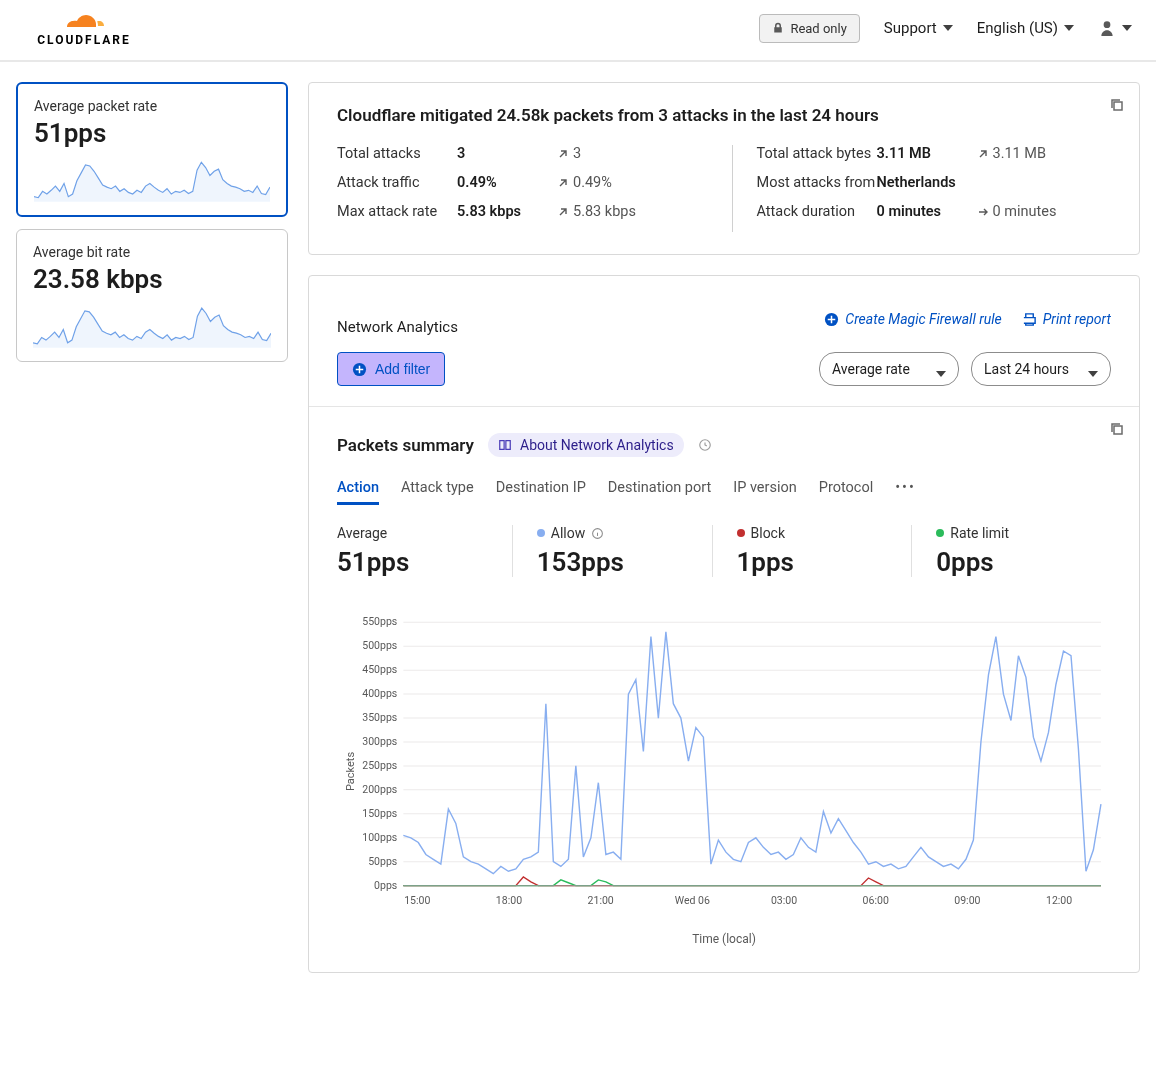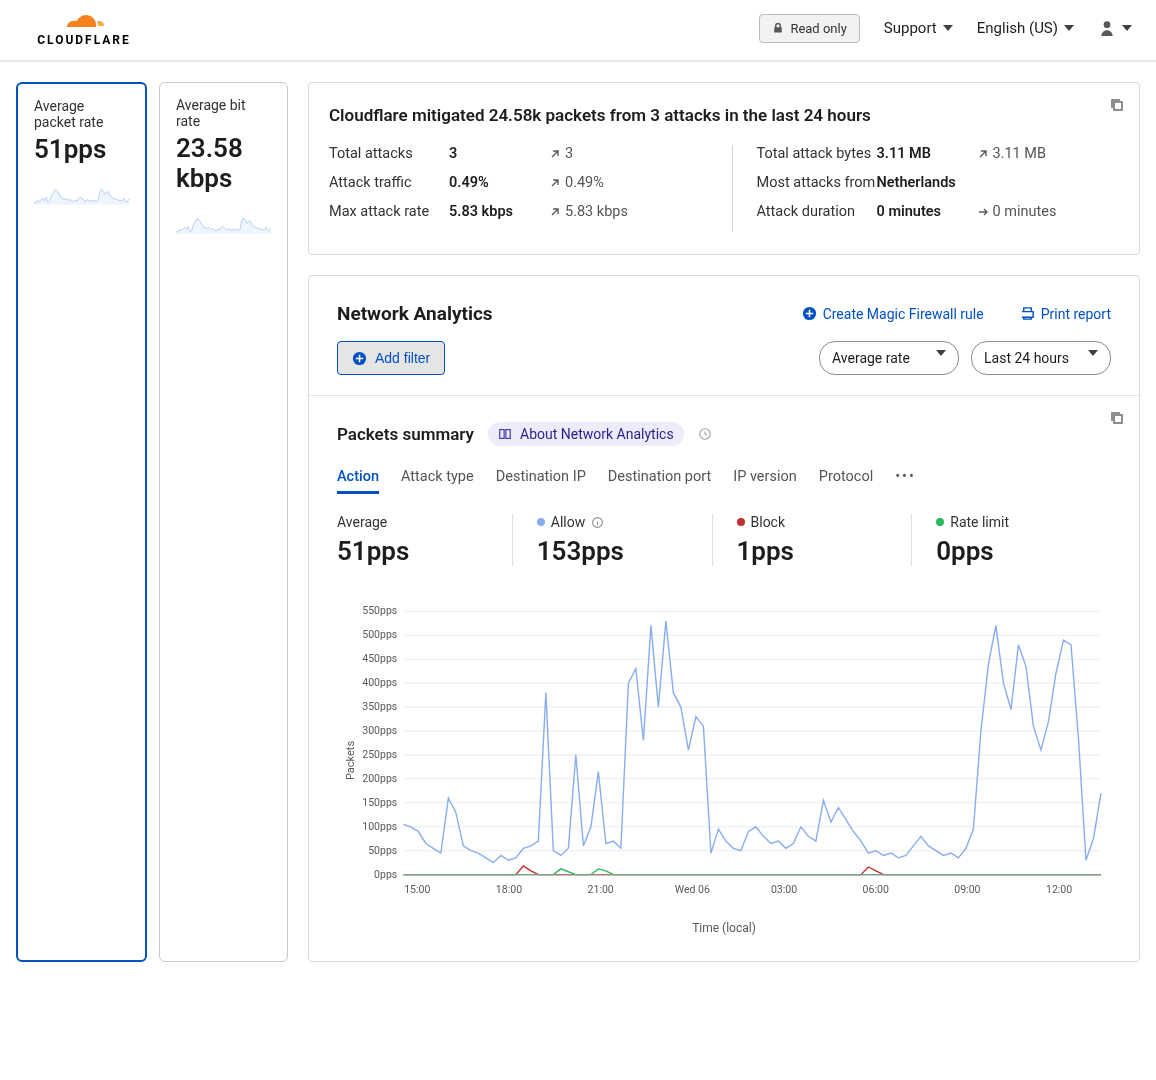--- a/index.html
+++ b/index.html
@@ -7,53 +7,53 @@
 .header { display: flex; align-items: center; justify-content: space-between; padding: 8px 24px 12px 24px; border-bottom: 2px solid #e8e8e8; }
 .logo { display: flex; flex-direction: column; align-items: center; }
 .logo svg { width: 120px; height: 40px; }
 .header-right { display: flex; align-items: center; gap: 24px; }
 .read-only { display: flex; align-items: center; gap: 6px; padding: 6px 12px; background: #f2f2f2; border: 1px solid #bbb; border-radius: 4px; font-size: 13px; color: #333; }
 .dd { display: flex; align-items: center; gap: 6px; cursor: pointer; font-size: 15px; }
 .caret { width: 0; height: 0; border-left: 5px solid transparent; border-right: 5px solid transparent; border-top: 6px solid #404040; }
 .user-icon { width: 18px; height: 18px; fill: #595959; }
 
 .main { display: flex; gap: 20px; padding: 20px 16px; }
-.left-col { width: 272px; flex-shrink: 0; display: flex; flex-direction: row; gap: 12px; }
+.left-col { width: 272px; flex-shrink: 0; display: flex; flex-direction: column; gap: 12px; }
 .rate-card { border: 1px solid #c8c8c8; border-radius: 6px; padding: 14px 16px 10px 16px; cursor: pointer; }
 .rate-card.active { border: 2px solid #0051c3; }
 .rate-card .lbl { font-size: 14px; color: #333; margin-bottom: 4px; }
 .rate-card .val { font-size: 26px; font-weight: 600; margin-bottom: 10px; }
 .spark { width: 100%; height: 44px; }
 
 .right-col { flex: 1; display: flex; flex-direction: column; gap: 20px; }
 .panel { border: 1px solid #d9d9d9; border-radius: 4px; background: #fff; }
-.summary-panel { padding: 22px 20px; position: relative; }
+.summary-panel { padding: 22px 28px; position: relative; }
 .summary-title { font-size: 17px; font-weight: 600; margin-bottom: 20px; }
 .stats-grid { display: flex; gap: 16px; }
 .stats-col { flex: 1; }
 .stats-col + .stats-col { border-left: 1px solid #d0d0d0; padding-left: 24px; margin-left: 24px; }
 .stat-row { display: flex; align-items: center; margin-bottom: 12px; font-size: 14.5px; }
 .stat-row .sl { flex: 0 0 120px; color: #333; }
 .stat-row .sv { flex: 0 0 100px; font-weight: 600; }
 .stat-row .sd { flex: 1; display: flex; align-items: center; gap: 4px; color: #555; }
 .arrow-icon { width: 12px; height: 12px; }
 .copy-corner { position: absolute; top: 14px; right: 14px; width: 16px; height: 16px; cursor: pointer; color: #6b6b6b; }
 
 .net-panel { }
 .net-head { display: flex; align-items: center; justify-content: space-between; padding: 26px 28px 16px 28px; }
-.net-title { font-size: 19px; font-weight: 700; }
-.net-actions { display: flex; align-items: center; gap: 36px; }
+.net-title { font-size: 15px; font-weight: 400; margin-top: 16px; }
+.net-actions { display: flex; align-items: center; gap: 20px; font-style: italic; }
 .link-btn { display: flex; align-items: center; gap: 6px; color: #0051c3; text-decoration: none; font-size: 14px; cursor: pointer; }
 .plus-circle { width: 15px; height: 15px; }
 .print-icon { width: 15px; height: 15px; }
 
 .controls { display: flex; align-items: center; justify-content: space-between; padding: 0 28px 20px 28px; }
-.add-filter-btn { display: flex; align-items: center; gap: 8px; padding: 8px 14px; border: 1px solid #0051c3; border-radius: 4px; color: #0051c3; background: #e5e5e5; cursor: pointer; font-size: 14px; }
+.add-filter-btn { display: flex; align-items: center; gap: 8px; padding: 8px 14px; border: 1px solid #0051c3; border-radius: 4px; color: #0051c3; background: #c4b5fd; cursor: pointer; font-size: 14px; }
 .selects { display: flex; gap: 12px; }
-.select { display: flex; align-items: flex-start; justify-content: space-between; min-width: 140px; padding: 8px 12px; border: 1px solid #8c8c8c; border-radius: 16px; cursor: pointer; font-size: 14px; }
+.select { display: flex; align-items: flex-end; justify-content: space-between; min-width: 140px; padding: 8px 12px; border: 1px solid #8c8c8c; border-radius: 16px; cursor: pointer; font-size: 14px; }
 
 .section { border-top: 1px solid #e5e5e5; padding: 26px 28px; position: relative; }
 .section-head { display: flex; align-items: center; gap: 14px; margin-bottom: 22px; }
 .section-title { font-size: 17px; font-weight: 600; }
 .pill { display: inline-flex; align-items: center; gap: 8px; padding: 4px 10px; background: #edecfb; border-radius: 14px; color: #2c1e8a; font-size: 14px; }
 .pill-icon { width: 14px; height: 14px; }
 .time-icon { width: 14px; height: 14px; color: #9b9b9b; }
 
 .tabs { display: flex; gap: 22px; border-bottom: 0; margin-bottom: 20px; font-size: 14.5px; text-align: center; }
 .tab { color: #555; cursor: pointer; padding-bottom: 6px; position: relative; }

